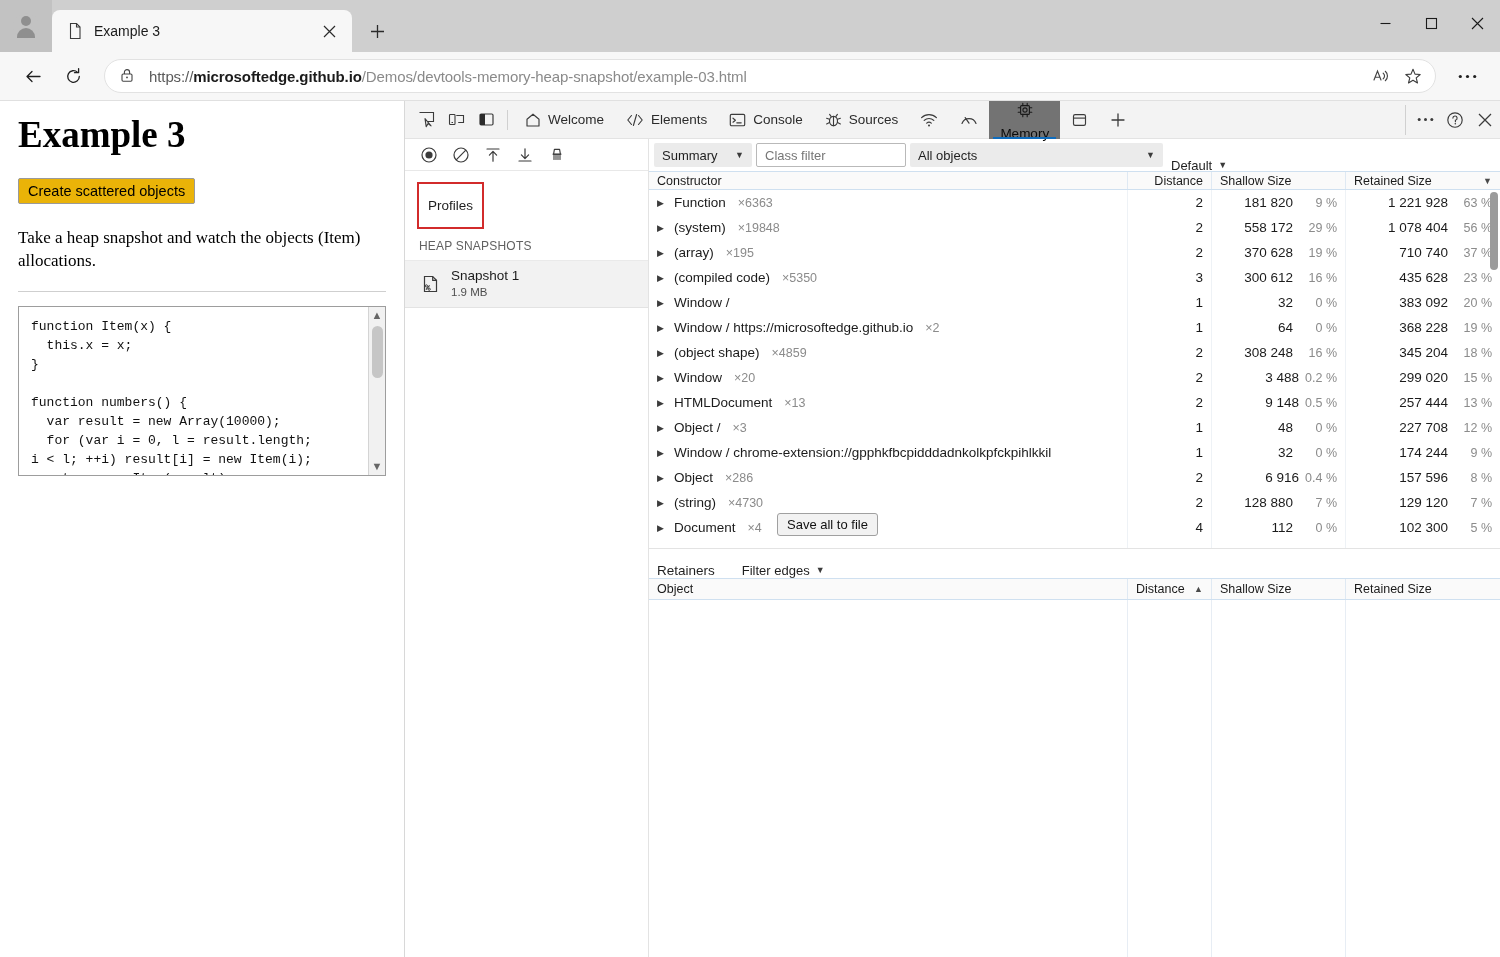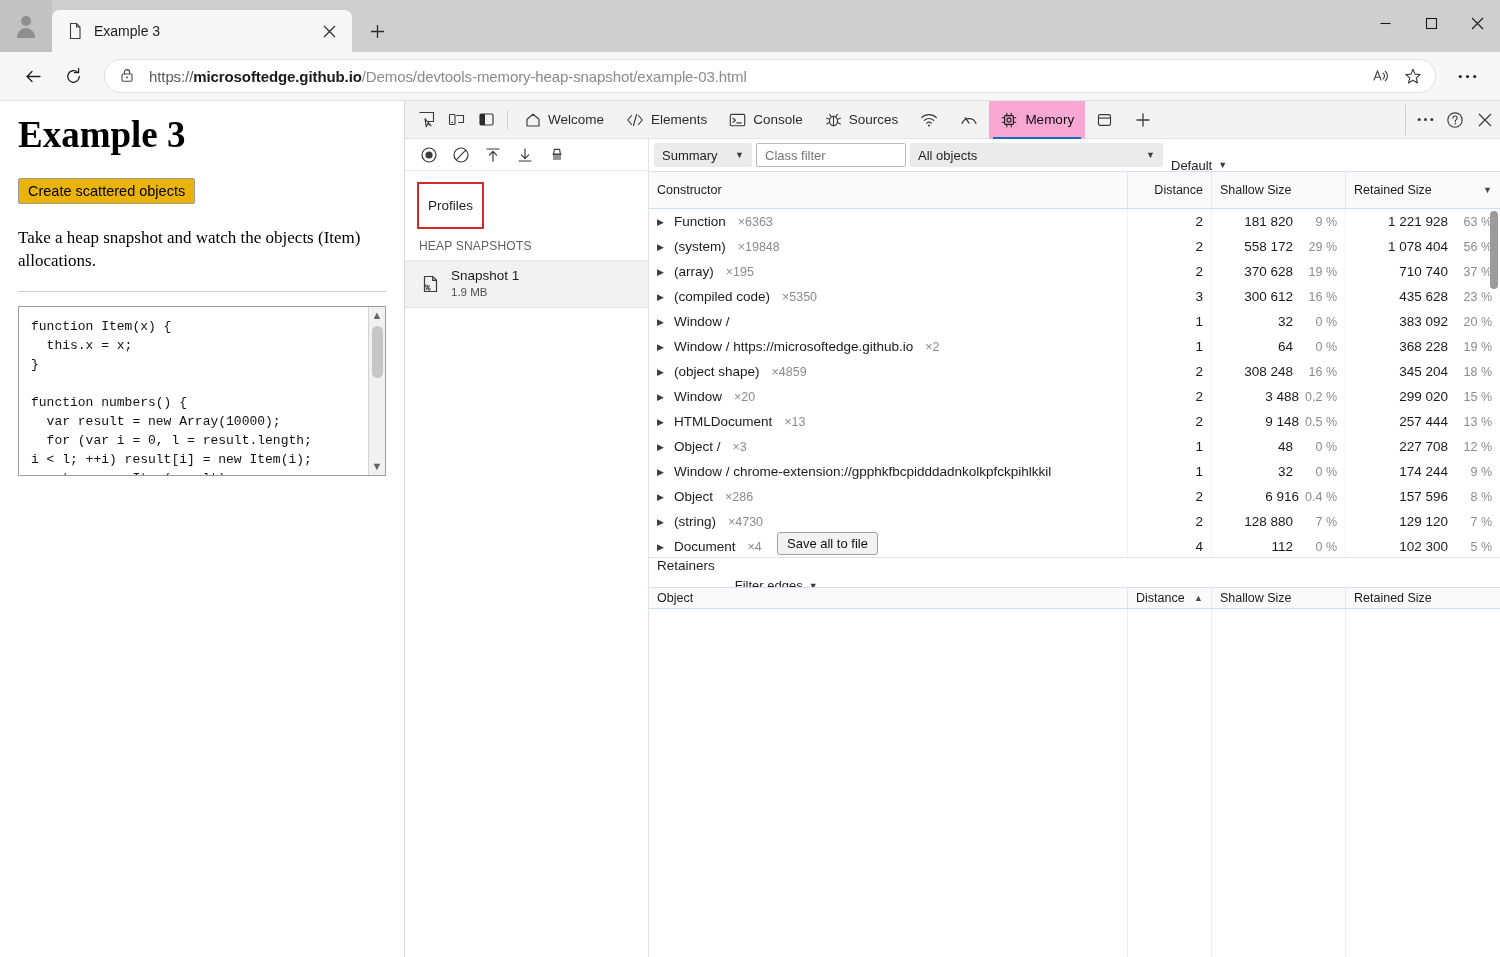--- a/index.html
+++ b/index.html
@@ -151,21 +151,21 @@
     width: 30px; height: 30px; display: flex; align-items: center; justify-content: center;
     color: #3b3b3b; border-radius: 3px; flex: 0 0 auto;
   }
   .dt-divider { width: 1px; height: 20px; background: #d0d0d0; margin: 0 6px; flex: 0 0 auto; }
   .dt-tab {
     height: 38px; display: flex; align-items: center; gap: 7px; padding: 0 11px;
     color: #2b2b2b; font-size: 13.5px; white-space: nowrap; flex: 0 0 auto;
     position: relative;
   }
   .dt-tab.active {
-    background: #f9a8d4; color: #0b0b0b;
+    background: #737373; color: #0b0b0b; flex-direction: column;
   }
   .dt-tab.active::after {
     content: ""; position: absolute; left: 4px; right: 4px; bottom: 0; height: 2px;
     background: #0f6cbd;
   }
   .dt-tabbar-spacer { flex: 1; }
   .dt-tabbar-right { display: flex; align-items: center; border-left: 1px solid #d0d0d0; padding-left: 4px;}
 
   .dt-body { flex: 1; display: flex; min-height: 0; }
 
@@ -214,21 +214,21 @@
   }
   .plain-select {
     display: flex; align-items: center; gap: 6px; font-size: 13px; color: #1f1f1f;
     padding: 0 4px;
     margin-top: 20px;
   }
 
   
   .grid-head {
     display: flex; background: #fafafa; border-top: 1px solid #cfe0f0;
-    border-bottom: 1px solid #cfe0f0; height: 38px; align-items: center;
+    border-bottom: 1px solid #cfe0f0; height: 19px; align-items: center;
     font-size: 12.5px; color: #1b1b1b; flex: 0 0 auto;
   }
   .gh-cell { padding: 0 8px; border-right: 1px solid #dfe9f3; height: 100%; display: flex; align-items: center; }
   .gh-constructor { flex: 1; min-width: 0; }
   .gh-distance  { width: 84px; flex: 0 0 auto; justify-content: flex-end; }
   .gh-shallow   { width: 134px; flex: 0 0 auto; }
   .gh-retained  { width: 154px; flex: 0 0 auto; border-right: none; justify-content: space-between; }
   .sort-caret { font-size: 9px; color: #4a4a4a; }
 
   .grid-rows { flex: 1; overflow: hidden; position: relative; }
@@ -254,21 +254,21 @@
   .gsb-thumb { width: 8px; height: 78px; background: #9b9b9b; border-radius: 4px; margin-top: 2px; }
 
   .tooltip-btn {
     position: absolute; left: 128px; top: 323px;
     background: #f2f2f2; border: 1px solid #a0a0a0; border-radius: 3px;
     font-size: 13px; color: #111; padding: 3px 9px; white-space: nowrap;
   }
 
   
   .retainers-bar {
-    height: 30px; display: flex; align-items: flex-start; gap: 16px; padding: 0 8px;
+    height: 30px; display: flex; align-items: flex-end; gap: 23px; padding: 0 8px;
     border-top: 1px solid #e3e3e3; font-size: 13.5px; color: #1f1f1f; flex: 0 0 auto;
   }
   .retainers-grid-head {
     display: flex; background: #fafafa; border-top: 1px solid #cfe0f0;
     border-bottom: 1px solid #cfe0f0; height: 22px; align-items: center;
     font-size: 12.5px; color: #1b1b1b; flex: 0 0 auto;
   }
   .rh-object { flex: 1; min-width: 0; }
   .rh-distance { width: 84px; flex: 0 0 auto; justify-content: space-between; }
   .rh-shallow { width: 134px; flex: 0 0 auto; }

